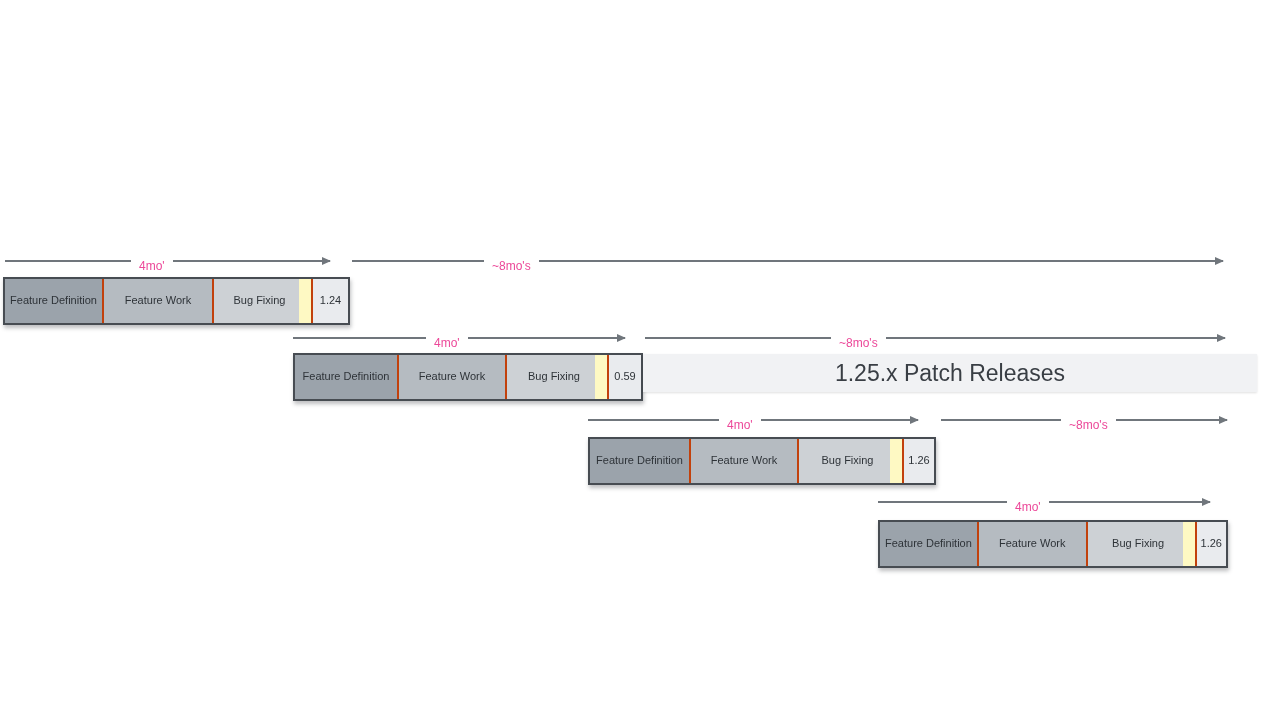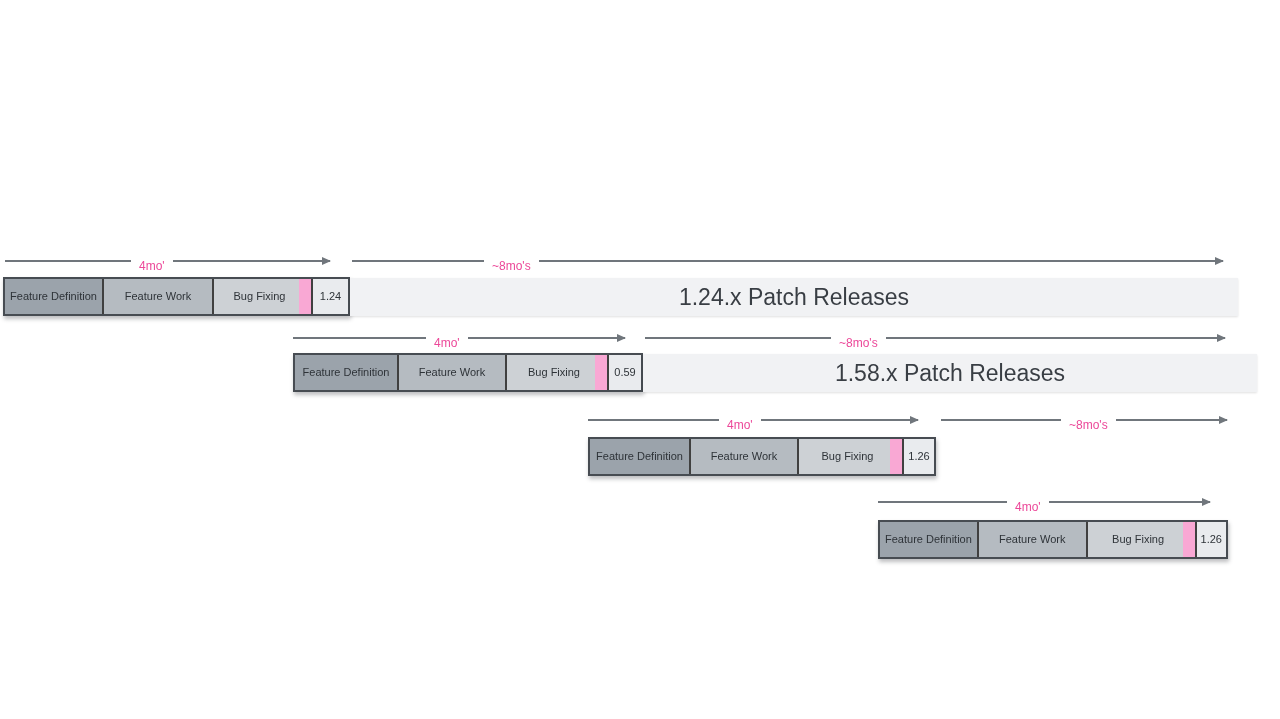--- a/index.html
+++ b/index.html
@@ -37,38 +37,38 @@
     top:5px;
     padding:0 8px;
     font-size:12px;
     color:#ec4899;
     white-space:nowrap;
     flex:0 0 auto;
   }
   
   .phase-boxes{
     position:absolute;
-    height:39px;
+    height:48px;
     display:flex;
     border:2px solid #474c52;
     box-sizing:border-box;
     box-shadow:1px 3px 4px rgba(40,44,50,0.30);
-    background:#f9a8d4;
+    background:#fef9c3;
   }
   .cell{
     display:flex;
     flex-direction:column;
     align-items:center;
     justify-content:center;
     text-align:center;
     font-size:11px;
     line-height:1.25;
     color:#2e3338;
     box-sizing:border-box;
-    border-left:2px solid #404040;
+    border-left:2px solid #c2410c;
     padding:0 4px;
   }
   .cell:first-child{border-left:none;}
   .cell.fd{background:#9ba3ab;}
   .cell.fw{background:#b5bbc1;}
   .cell.bf{background:#cdd1d5;padding-left:10px;}
   .cell.ver{background:#e9ebee;font-size:11px;margin-left:12px;}
   
   .patch-bar{
     position:absolute;
@@ -97,39 +97,38 @@
     <div class="seg a"></div>
     <div class="arrow-label">~8mo's</div>
     <div class="seg b"></div>
   </div>
   <div class="phase-boxes" style="left:3px;top:277px;width:347px">
     <div class="cell fd" style="width:97px">Feature Definition</div>
     <div class="cell fw" style="width:110px">Feature Work</div>
     <div class="cell bf" style="width:87px">Bug Fixing</div>
     <div class="cell ver" style="width:53px;flex:1">1.24</div>
   </div>
-  <div class="patch-bar" style="left:350px;top:278px;width:888px">1.24.x Patch Releases</div>
 
   <div class="arrow" style="left:293px;top:333px;width:332px;--sa:133px">
     <div class="seg a"></div>
     <div class="arrow-label">4mo'</div>
     <div class="seg b"></div>
   </div>
   <div class="arrow" style="left:645px;top:333px;width:580px;--sa:186px">
     <div class="seg a"></div>
     <div class="arrow-label">~8mo's</div>
     <div class="seg b"></div>
   </div>
   <div class="phase-boxes" style="left:293px;top:353px;width:350px">
     <div class="cell fd" style="width:102px">Feature Definition</div>
     <div class="cell fw" style="width:108px">Feature Work</div>
     <div class="cell bf" style="width:90px">Bug Fixing</div>
     <div class="cell ver" style="width:50px;flex:1">0.59</div>
   </div>
-  <div class="patch-bar" style="left:643px;top:354px;width:614px">1.58.x Patch Releases</div>
+  <div class="patch-bar" style="left:643px;top:354px;width:614px">1.25.x Patch Releases</div>
 
   <div class="arrow" style="left:588px;top:415px;width:330px;--sa:131px">
     <div class="seg a"></div>
     <div class="arrow-label">4mo'</div>
     <div class="seg b"></div>
   </div>
   <div class="arrow" style="left:941px;top:415px;width:286px;--sa:120px">
     <div class="seg a"></div>
     <div class="arrow-label">~8mo's</div>
     <div class="seg b"></div>

